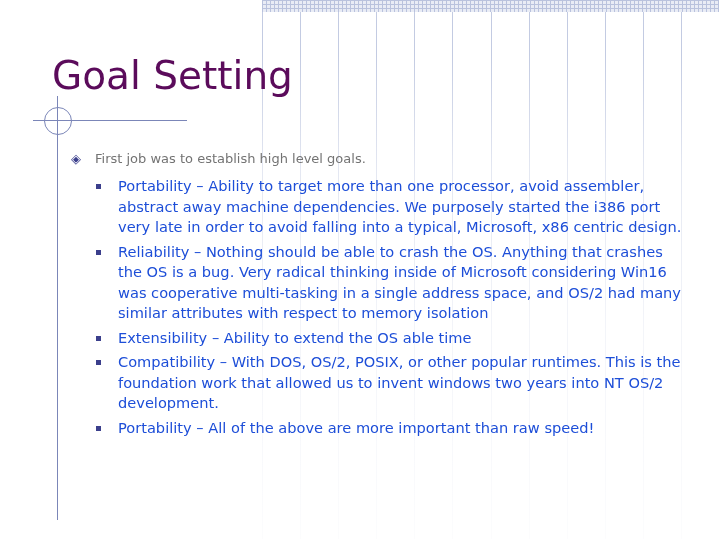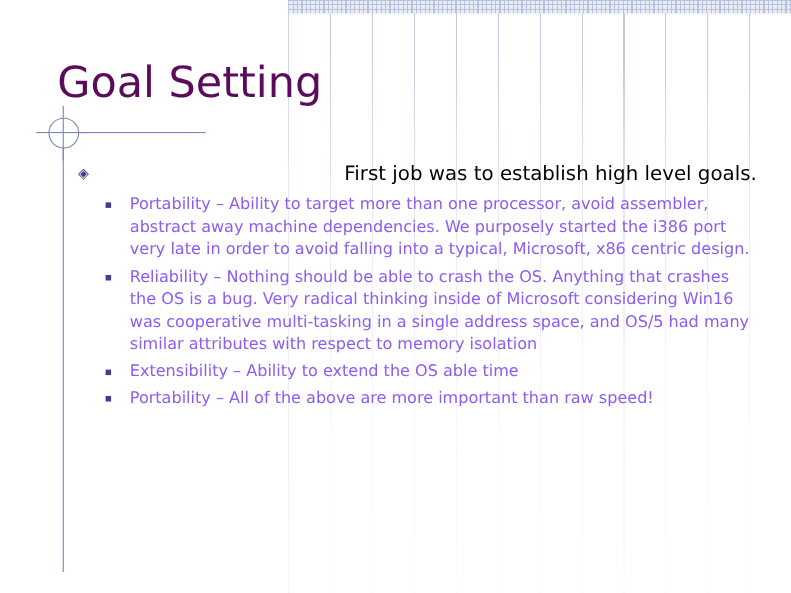--- a/index.html
+++ b/index.html
@@ -130,24 +130,23 @@
     flex: 0 0 auto;
     color: #3b3f8c;
     font-size: 13px;
     line-height: 22px;
     width: 24px;
     text-align: left;
     padding-left: 3px;
   }
   .lvl1 .text {
     flex: 1 1 auto;
-    color: #000000;
-    font-size: 18px;
+    color: #737373;
+    font-size: 13px;
     line-height: 22px;
-    text-align: right;
   }
 
   .lvl2 {
     display: flex;
     align-items: flex-start;
     margin-left: 28px;
     margin-bottom: 4px;
   }
   .lvl2 .bullet-sq {
     flex: 0 0 auto;
@@ -155,21 +154,21 @@
     padding-top: 8px;
   }
   .lvl2 .bullet-sq i {
     display: block;
     width: 5px;
     height: 5px;
     background: #3b3f8c;
   }
   .lvl2 .text {
     flex: 1 1 auto;
-    color: #8b5cf6;
+    color: #1d4ed8;
     font-size: 14.6px;
     line-height: 20.5px;
   }
 </style>
 </head>
 <body>
 
 <div class="slide">
 
   <div class="grid-band"></div>
@@ -193,30 +192,36 @@
       <span class="bullet-sq">
           <i></i>
         </span>
       <span class="text">Portability – Ability to target more than one processor, avoid assembler, abstract away machine dependencies. We purposely started the i386 port very late in order to avoid falling into a typical, Microsoft, x86 centric design.</span>
     </div>
 
     <div class="lvl2">
       <span class="bullet-sq">
           <i></i>
         </span>
-      <span class="text">Reliability – Nothing should be able to crash the OS. Anything that crashes the OS is a bug. Very radical thinking inside of Microsoft considering Win16 was cooperative multi-tasking in a single address space, and OS/5 had many similar attributes with respect to memory isolation</span>
+      <span class="text">Reliability – Nothing should be able to crash the OS. Anything that crashes the OS is a bug. Very radical thinking inside of Microsoft considering Win16 was cooperative multi-tasking in a single address space, and OS/2 had many similar attributes with respect to memory isolation</span>
     </div>
 
     <div class="lvl2">
       <span class="bullet-sq">
           <i></i>
         </span>
       <span class="text">Extensibility – Ability to extend the OS able time</span>
     </div>
 
+    <div class="lvl2">
+      <span class="bullet-sq">
+          <i></i>
+        </span>
+      <span class="text">Compatibility – With DOS, OS/2, POSIX, or other popular runtimes. This is the foundation work that allowed us to invent windows two years into NT OS/2 development.</span>
+    </div>
 
     <div class="lvl2">
       <span class="bullet-sq">
           <i></i>
         </span>
       <span class="text">Portability – All of the above are more important than raw speed!</span>
     </div>
 
   </div>
 </div>

